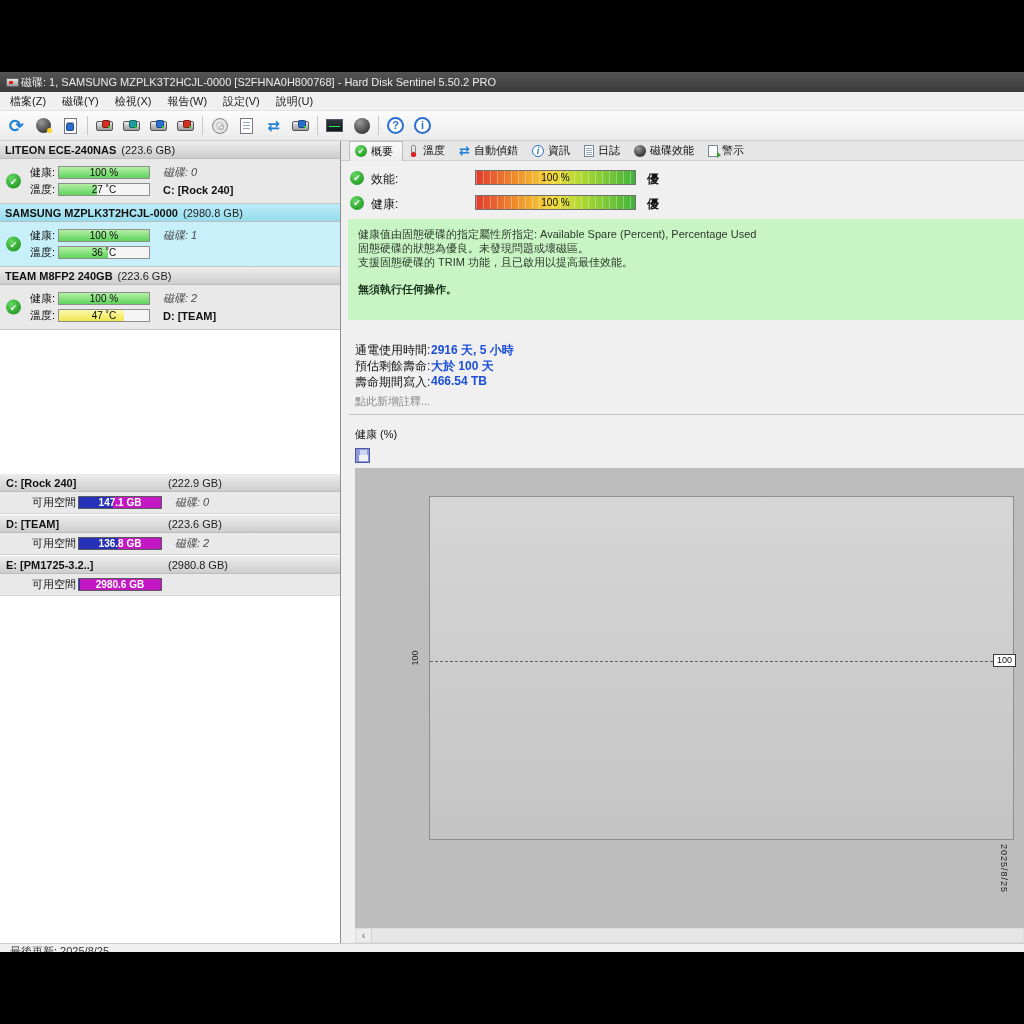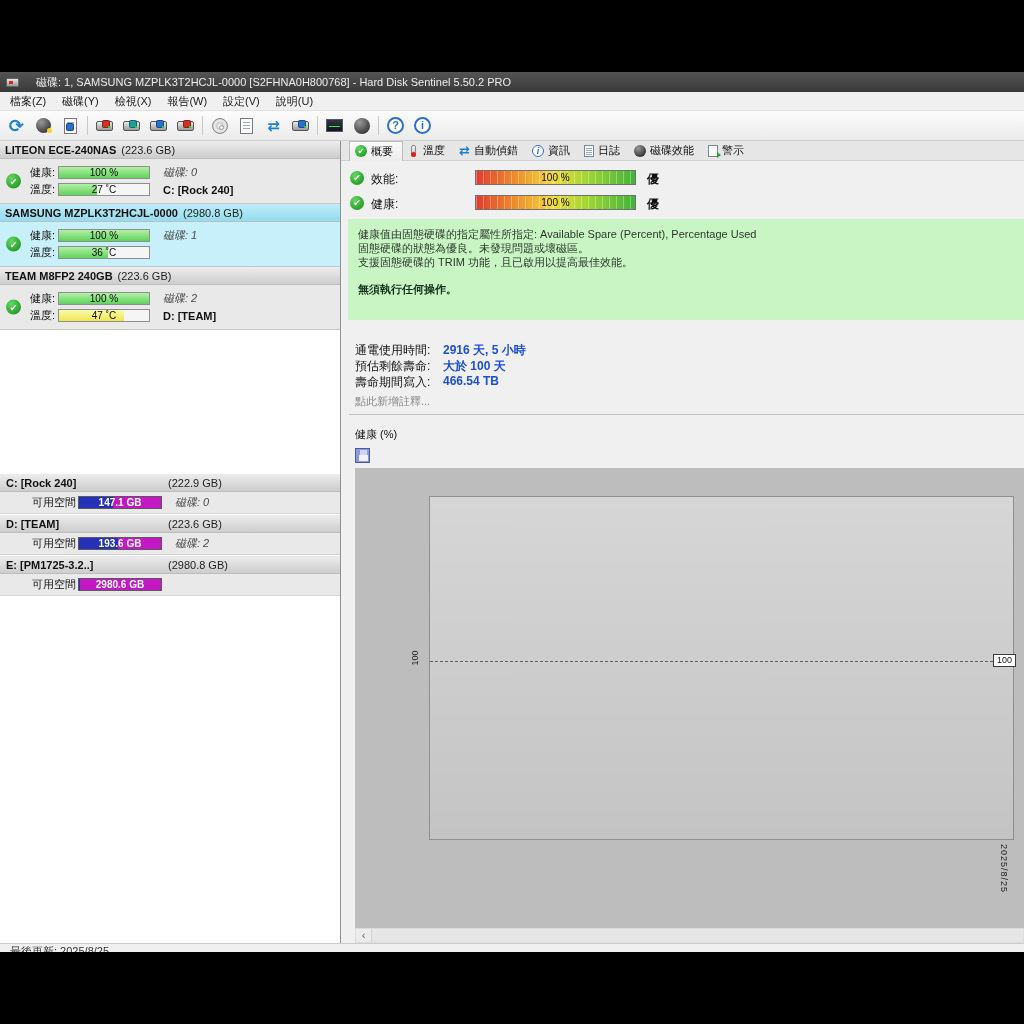--- a/index.html
+++ b/index.html
@@ -1,19 +1,19 @@
 <!DOCTYPE html>
 <html><head>
 <meta charset="utf-8">
 <style>
 *{margin:0;padding:0;box-sizing:border-box;}
 body{background:#000;font-family:"Liberation Sans","DejaVu Sans",sans-serif;}
 .screen{position:relative;width:1024px;height:1024px;background:#000;overflow:hidden;}
 .window{position:absolute;top:72px;left:0;width:1024px;height:880px;display:flex;flex-direction:column;background:#f0f0f0;}
-.titlebar{height:20px;background:linear-gradient(#545454,#393939);color:#ececec;font-size:11px;display:flex;align-items:center;padding:0 6px;gap:17px;flex:0 0 auto;white-space:nowrap;}
+.titlebar{height:20px;background:linear-gradient(#545454,#393939);color:#ececec;font-size:11px;display:flex;align-items:center;padding:0 6px;gap:2px;flex:0 0 auto;white-space:nowrap;}
 .app-ico{width:13px;height:9px;background:linear-gradient(#e8e8e8,#999);border:1px solid #666;border-radius:1px;position:relative;flex:0 0 auto;}
 .app-ico::after{content:"";position:absolute;left:2px;top:2px;width:4px;height:3px;background:#d22;}
 .menubar{height:19px;display:flex;align-items:center;background:#f0f0f0;font-size:11px;color:#1a1a1a;padding-left:2px;flex:0 0 auto;border-bottom:1px solid #e2e2e2;}
 .menu-item{padding:2px 8px;}
 .toolbar{height:30px;background:linear-gradient(#fcfcfc,#ebebeb);border-bottom:1px solid #cfcfcf;display:flex;align-items:center;padding:0 3px;flex:0 0 auto;}
 .tb{width:27px;height:25px;display:flex;align-items:center;justify-content:center;position:relative;}
 .tb-sep{width:1px;height:19px;background:#c8c8c8;margin:0 3px;}
 .i-refresh{color:#1d7fd6;font-size:18px;font-weight:bold;line-height:1;}
 .i-sync{color:#1d7fd6;font-size:15px;font-weight:bold;line-height:1;}
 .ball{border-radius:50%;background:radial-gradient(circle at 35% 28%,#9a9a9a,#1c1c1c);}
@@ -76,21 +76,21 @@
 .grade-row{position:relative;height:16px;margin-top:9px;flex:0 0 auto;font-size:12px;white-space:nowrap;}
 .okb{position:absolute;left:9px;top:1px;width:14px;height:14px;border-radius:50%;background:radial-gradient(circle at 35% 30%,#63d863,#128a12);color:#fff;font-size:9px;font-weight:bold;display:flex;align-items:center;justify-content:center;}
 .grade-label{position:absolute;left:30px;top:1px;color:#111;}
 .gbar{position:absolute;left:134px;top:0;width:161px;height:15px;border:1px solid #707070;background:linear-gradient(90deg,#e23b2e 0%,#ef8e2c 25%,#f3d938 48%,#a8d833 68%,#41b33a 100%);}
 .gbar::after{content:"";position:absolute;inset:0;background:repeating-linear-gradient(90deg,rgba(255,255,255,.32) 0 1px,transparent 1px 7px);}
 .gbar .bartext{line-height:13px;z-index:1;}
 .grade-mark{position:absolute;left:306px;top:1px;font-weight:bold;color:#111;}
 .status-box{margin:8px 0 0 7px;background:#c9f4c4;padding:8px 10px 0 10px;height:101px;font-size:11px;color:#2c3a2c;flex:0 0 auto;line-height:14px;white-space:nowrap;overflow:hidden;}
 .status-box .action{margin-top:13px;font-weight:bold;color:#15301a;}
 .stats{margin:22px 0 0 14px;font-size:12px;flex:0 0 auto;}
-.stat-row{display:flex;height:16px;white-space:nowrap;gap:12px;}
+.stat-row{display:flex;height:16px;white-space:nowrap;}
 .stat-label{width:76px;color:#111;}
 .stat-value{font-weight:bold;color:#1d4ed8;}
 .annotation{margin:2px 0 0 8px;padding:2px 0 5px 6px;border-bottom:1px solid #c2c2c2;font-size:11px;color:#8a8a8a;flex:0 0 auto;}
 .chart-head{margin:12px 0 0 14px;font-size:11px;color:#111;flex:0 0 auto;}
 .save-row{margin:6px 0 0 14px;flex:0 0 auto;height:16px;display:flex;}
 .floppy{width:15px;height:15px;background:#8d99dd;border:1px solid #4d58a8;position:relative;}
 .floppy::before{content:"";position:absolute;top:1px;left:4px;width:7px;height:5px;background:#cfd6f4;}
 .floppy::after{content:"";position:absolute;bottom:1px;left:3px;width:9px;height:6px;background:#f2f2f2;}
 .chart-region{flex:1;min-height:0;margin:4px 0 0 14px;background:#bdbdbd;position:relative;}
 .plot{position:absolute;left:74px;top:28px;right:10px;bottom:88px;background:linear-gradient(180deg,#d6d6d6,#c4c4c4);border:1px solid #8f8f8f;}
@@ -289,21 +289,21 @@
 
           <div class="part-block">
             <div class="part-header">
               <span class="part-name">D: [TEAM]</span>
               <span class="part-size">(223.6 GB)</span>
             </div>
             <div class="part-body">
               <span class="part-label">可用空間</span>
               <div class="pbar">
                 <div class="pused" style="width: 47%;"></div>
-                <div class="bartext white">193.6 GB</div>
+                <div class="bartext white">136.8 GB</div>
               </div>
               <span class="disk-meta">磁碟: 2</span>
             </div>
           </div>
 
           <div class="part-block">
             <div class="part-header">
               <span class="part-name">E: [PM1725-3.2..]</span>
               <span class="part-size">(2980.8 GB)</span>
             </div>

